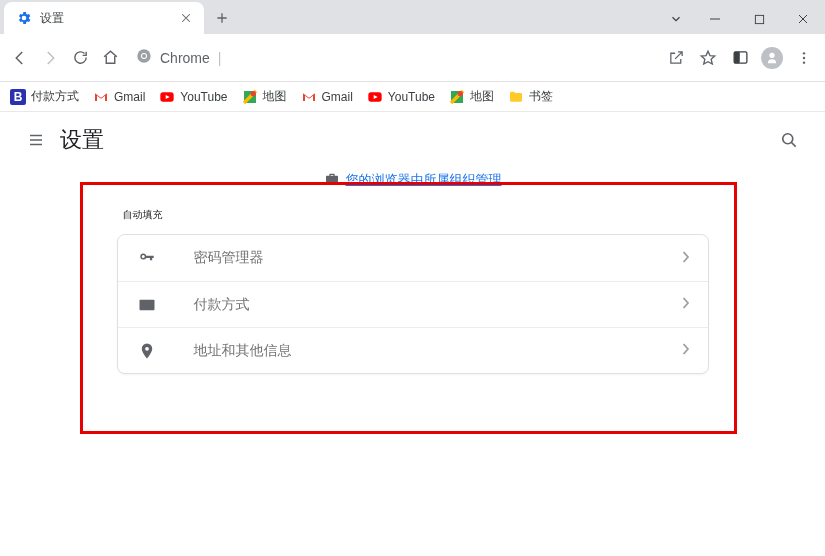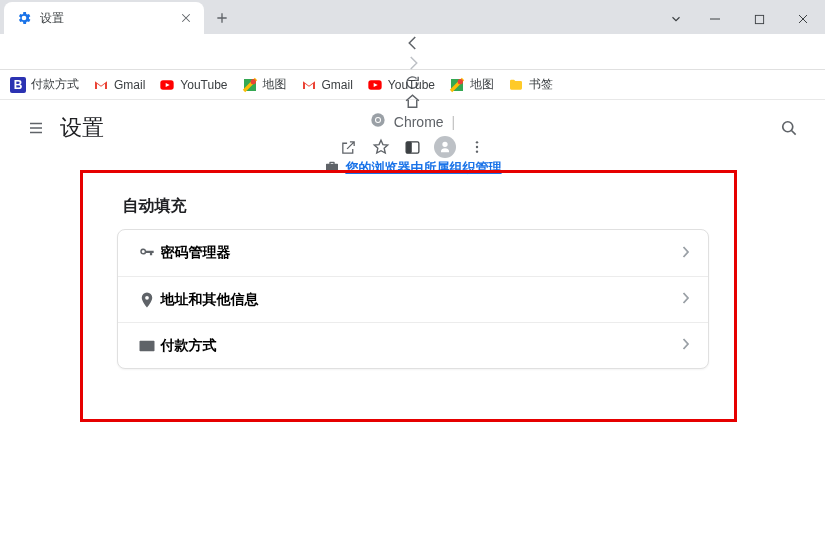--- a/index.html
+++ b/index.html
@@ -11,21 +11,21 @@
   .tab .favicon { width:16px; height:16px; display:inline-flex; align-items:center; justify-content:center; }
   .tab .favicon svg { width:16px; height:16px; }
   .tab .title { flex:1; font-size:12px; color:#3c4043; }
   .tab .close { width:16px; height:16px; display:flex; align-items:center; justify-content:center; color:#5f6368; cursor:pointer; }
   .newtab { width:28px; height:28px; display:flex; align-items:center; justify-content:center; color:#5f6368; cursor:pointer; margin-left:4px; margin-bottom:2px; border-radius:50%; }
   .win-controls { margin-left:auto; display:flex; }
   .wc { width:44px; height:30px; display:flex; align-items:center; justify-content:center; color:#3c4043; cursor:pointer; }
   .wc.chev { width:34px; }
 
   
-  .addr-row { height:36px; display:flex; align-items:center; gap:2px; padding:0 6px; border-bottom:1px solid #e0e0e0; background:#fff;flex-direction:column; }
+  .addr-row { height:48px; display:flex; align-items:center; gap:2px; padding:0 6px; border-bottom:1px solid #e0e0e0; background:#fff; }
   .nav-btn { width:28px; height:28px; display:flex; align-items:center; justify-content:center; color:#5f6368; border-radius:50%; cursor:pointer; }
   .addr-bar { flex:1; display:flex; align-items:center; gap:8px; padding:0 10px; font-size:14px; color:#5f6368; }
   .addr-bar .chrome-label { color:#5f6368; }
   .addr-bar .sep { color:#c0c0c0; }
   .addr-bar .url-dark { color:#202124; }
   .addr-bar .url-light { color:#80868b; }
   .right-icons { display:flex; align-items:center; gap:2px; }
   .right-icons .nav-btn { width:30px; }
   .avatar { width:22px; height:22px; border-radius:50%; background:#bdc1c6; display:flex; align-items:center; justify-content:center; }
   .avatar svg { width:16px; height:16px; fill:#fff; }
@@ -37,33 +37,33 @@
   .ico-baidu { background:#2b32b2; color:#fff; border-radius:2px; font-size:10px; font-weight:bold; }
   .ico-gmail svg, .ico-yt svg, .ico-maps svg, .ico-folder svg { width:16px; height:16px; }
 
   
   .settings-hdr { height:56px; display:flex; align-items:center; padding:0 16px; }
   .hamburger { width:40px; height:40px; display:flex; align-items:center; justify-content:center; cursor:pointer; color:#5f6368; border-radius:50%; }
   .settings-title { font-size:22px; color:#202124; margin-left:4px; }
   .search-btn { margin-left:auto; width:40px; height:40px; display:flex; align-items:center; justify-content:center; cursor:pointer; color:#5f6368; border-radius:50%; }
 
   
-  .content-wrap { position:relative;font-weight:bold; }
+  .content-wrap { position:relative; }
   .managed-banner { text-align:center; font-size:13px; color:#1a73e8; text-decoration:underline; display:flex; align-items:center; justify-content:center; gap:6px; height:24px; }
   .managed-banner .mico { color:#5f6368; }
   .highlight-box { position:absolute; left:80px; top:14px; width:657px; height:252px; border:3px solid #e60000; pointer-events:none; }
 
   .section { width:600px; margin:16px auto 0 auto; padding:0 4px; }
-  .section-title { font-size:16px; color:#202124; margin:14px 0 12px 6px; }
+  .section-title { font-size:10px; color:#202124; margin:14px 0 12px 6px; }
   .card { background:#fff; border:1px solid #e0e0e0; border-radius:8px; box-shadow:0 1px 2px rgba(0,0,0,0.05); overflow:hidden; }
   .row { display:flex; align-items:center; height:46px; padding:0 18px; cursor:pointer; }
   .row + .row { border-top:1px solid #ececec; }
   .row .ricon { width:22px; display:flex; justify-content:center; color:#5f6368; }
   .row .ricon svg { width:18px; height:18px; fill:#5f6368; }
-  .row .rlabel { margin-left:3px; font-size:14px; color:#000000; flex:1; }
+  .row .rlabel { margin-left:36px; font-size:14px; color:#737373; flex:1; }
   .row .chev { color:#9aa0a6; }
   .row .chev svg { width:8px; height:12px; }
 </style>
 </head>
 <body>
 
 <div class="titlebar">
   <div class="tab">
     <span class="favicon">
       <svg viewBox="0 0 24 24">
@@ -278,36 +278,36 @@
         <span class="rlabel">密码管理器</span>
         <span class="chev"><svg viewBox="0 0 8 12">
               <path fill="#9aa0a6" d="M1 0l6 6-6 6V0z" opacity="0"></path>
               <path fill="none" stroke="#9aa0a6" stroke-width="1.8" d="M1.5 1 6 6l-4.5 5"></path>
             </svg></span>
       </div>
 
       <div class="row">
         <span class="ricon">
             <svg viewBox="0 0 24 24">
+              <path d="M3 5h18a1 1 0 0 1 1 1v12a1 1 0 0 1-1 1H3a1 1 0 0 1-1-1V6a1 1 0 0 1 1-1Zm-1 5h20v2H2Z"></path>
+            </svg>
+          </span>
+        <span class="rlabel">付款方式</span>
+        <span class="chev"><svg viewBox="0 0 8 12">
+              <path fill="none" stroke="#9aa0a6" stroke-width="1.8" d="M1.5 1 6 6l-4.5 5"></path>
+            </svg></span>
+      </div>
+
+      <div class="row">
+        <span class="ricon">
+            <svg viewBox="0 0 24 24">
               <path d="M12 2a7 7 0 0 0-7 7c0 5 7 13 7 13s7-8 7-13a7 7 0 0 0-7-7Zm0 9.5A2.5 2.5 0 1 1 14.5 9 2.5 2.5 0 0 1 12 11.5Z"></path>
             </svg>
           </span>
         <span class="rlabel">地址和其他信息</span>
         <span class="chev"><svg viewBox="0 0 8 12">
               <path fill="none" stroke="#9aa0a6" stroke-width="1.8" d="M1.5 1 6 6l-4.5 5"></path>
             </svg></span>
       </div>
 
-      <div class="row">
-        <span class="ricon">
-            <svg viewBox="0 0 24 24">
-              <path d="M3 5h18a1 1 0 0 1 1 1v12a1 1 0 0 1-1 1H3a1 1 0 0 1-1-1V6a1 1 0 0 1 1-1Zm-1 5h20v2H2Z"></path>
-            </svg>
-          </span>
-        <span class="rlabel">付款方式</span>
-        <span class="chev"><svg viewBox="0 0 8 12">
-              <path fill="none" stroke="#9aa0a6" stroke-width="1.8" d="M1.5 1 6 6l-4.5 5"></path>
-            </svg></span>
-      </div>
-
     </div>
   </div>
 </div>
 
 </body></html>

